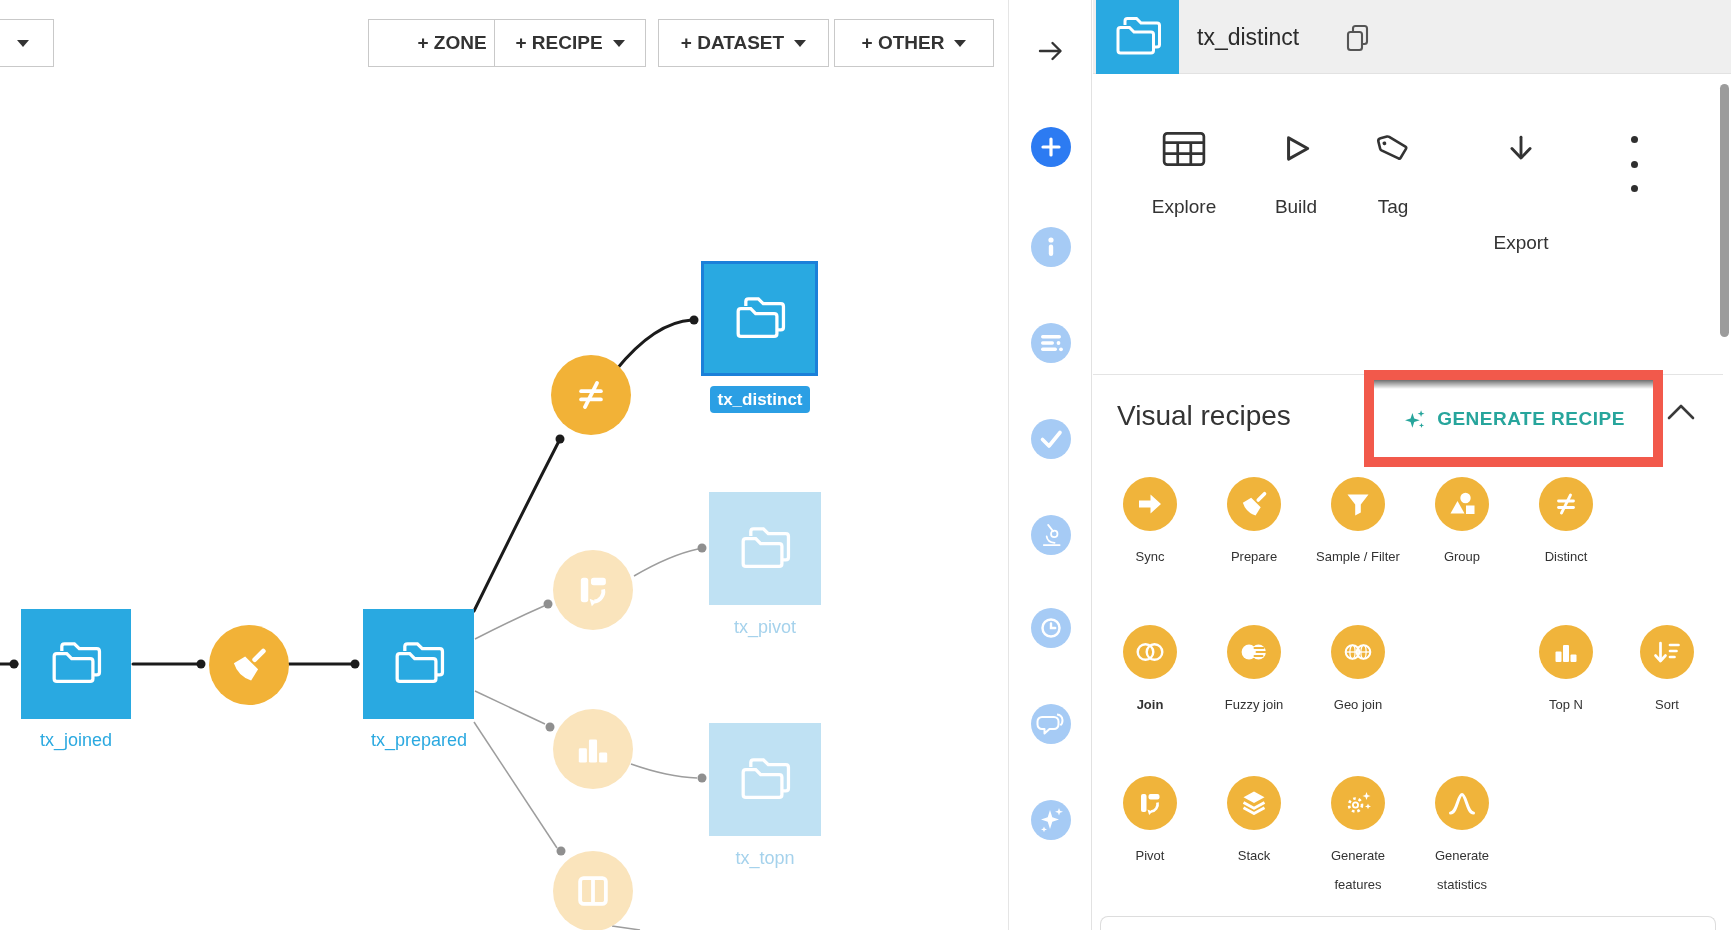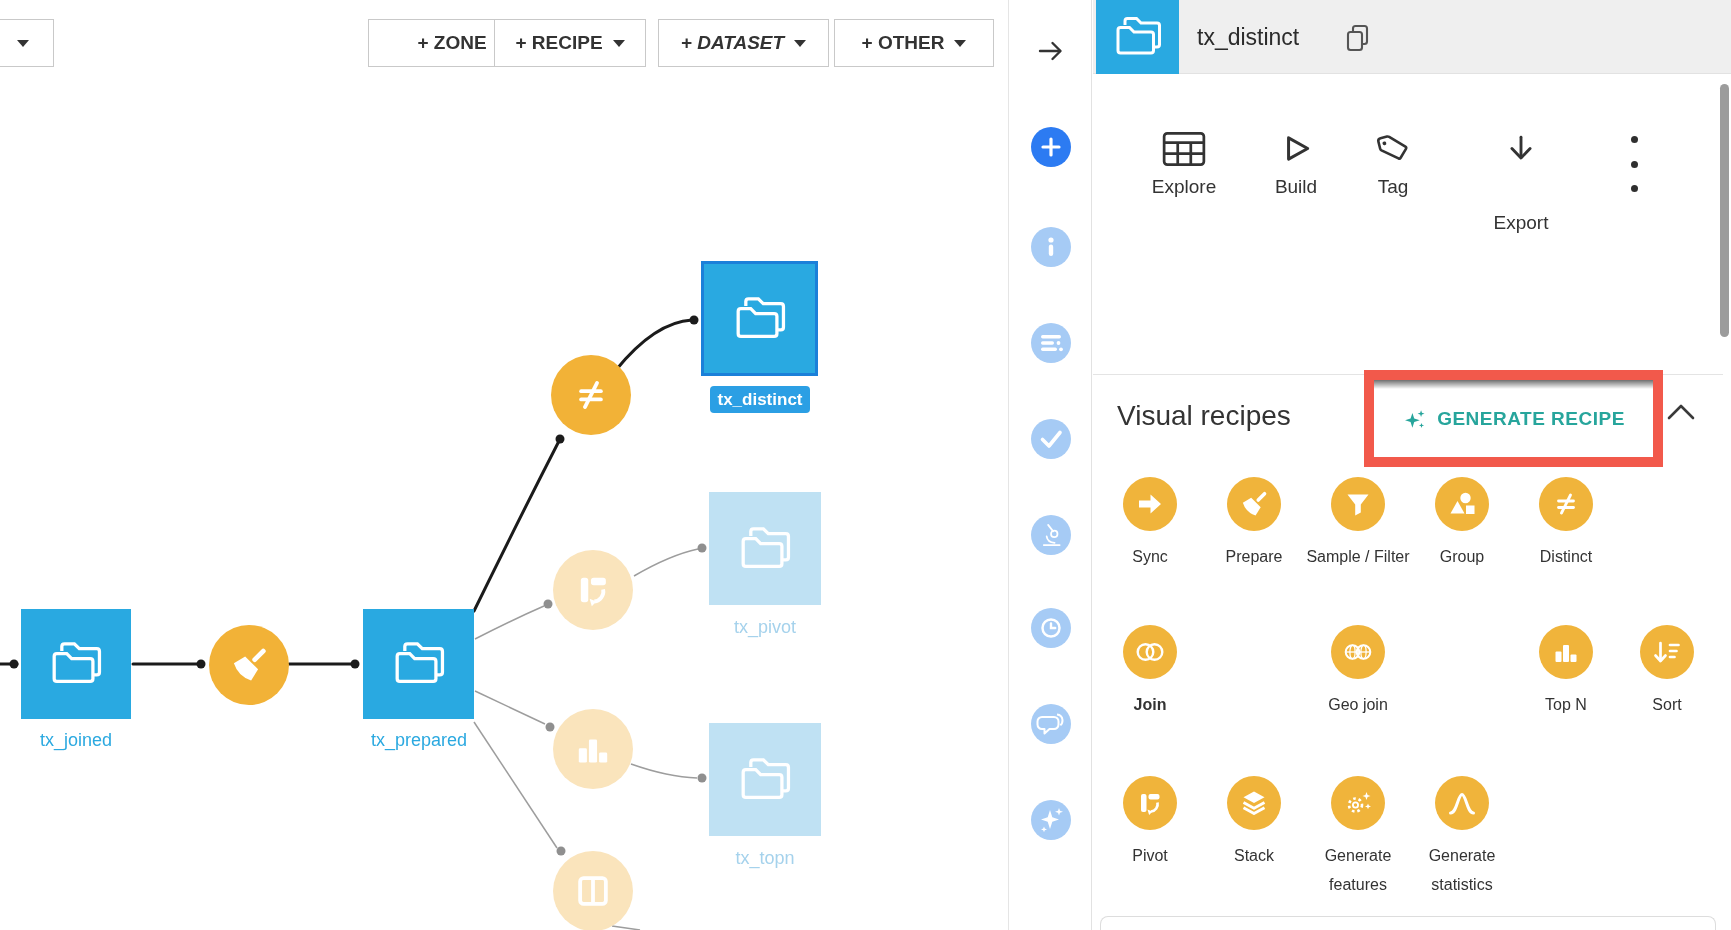--- a/index.html
+++ b/index.html
@@ -42,21 +42,21 @@
             border-bottom:1px solid #e2e2e2;box-sizing:border-box;}
   #p-foldersq{position:absolute;left:3px;top:0;width:83px;height:74px;background:#29A9E1;
               display:flex;align-items:center;justify-content:center;}
   #p-title{position:absolute;left:104px;top:0;height:74px;display:flex;align-items:center;
            font-size:23px;color:#2b2b2b;}
   #p-copy{position:absolute;left:250px;top:23px;width:30px;height:30px;cursor:pointer;}
 
   .action{position:absolute;top:124px;width:100px;display:flex;flex-direction:column;
           align-items:center;cursor:pointer;}
   .action .ic{height:50px;display:flex;align-items:center;justify-content:center;}
-  .action .lab{font-size:19px;color:#333;margin-top:2px;}
+  .action .lab{font-size:19px;color:#333;margin-top:22px;}
   #menu-dots{position:absolute;left:519px;top:136px;width:44px;height:56px;cursor:pointer;
              display:flex;flex-direction:column;align-items:center;justify-content:space-between;}
   #menu-dots i{width:7px;height:7px;border-radius:50%;background:#2f2f2f;}
 
   #lab-btn{position:absolute;left:36px;top:258px;width:559px;height:80px;background:#3E97FD;
            border-radius:2px;display:flex;align-items:center;justify-content:center;gap:14px;
            color:#fff;font-size:27px;font-weight:700;letter-spacing:1px;cursor:pointer;}
 
   #sec-divider{position:absolute;left:0;top:374px;width:630px;height:1px;background:#e4e4e4;}
   #vr-heading{position:absolute;left:24px;top:400px;font-size:28px;font-weight:500;color:#333;}
@@ -66,21 +66,21 @@
   #gen-btn{position:relative;width:100%;height:100%;display:flex;align-items:center;
            justify-content:center;gap:9px;cursor:pointer;
            color:#27A59C;font-size:19px;font-weight:700;letter-spacing:.5px;white-space:nowrap;}
   #gen-btn::before{content:"";position:absolute;left:0;top:0;right:0;height:9px;
            background:linear-gradient(#6f6f6f,rgba(110,110,110,0));}
   #vr-chevron{position:absolute;left:573px;top:402px;width:30px;height:20px;cursor:pointer;}
 
   .rcell{position:absolute;width:104px;display:flex;flex-direction:column;align-items:center;cursor:pointer;}
   .rcirc{width:54px;height:54px;border-radius:50%;background:#F0B43B;
          display:flex;align-items:center;justify-content:center;}
-  .rlabel{margin-top:11px;font-size:16px;color:#333;text-align:center;line-height:29px;}
+  .rlabel{margin-top:11px;font-size:13px;color:#333;text-align:center;line-height:29px;}
 
   #next-section{position:absolute;left:7px;top:916px;width:616px;height:14px;box-sizing:border-box;
                 border:1px solid #ddd;border-bottom:none;border-radius:8px 8px 0 0;background:#fff;}
   #scrollbar{position:absolute;left:1720px;top:84px;width:9px;height:253px;background:#9C9C9C;
              border-radius:4.5px;cursor:pointer;}
   svg{display:block;}
 </style>
 </head>
 <body>
 
@@ -207,21 +207,21 @@
     <div class="tbtn" id="mini-dd">
         <span class="caret"></span>
       </div>
     <div class="tbtn" style="left:368px;width:132px;padding-left:36px;">
       <span>+ ZONE</span>
     </div>
     <div class="tbtn" style="left:494px;width:152px;">
       <span>+ RECIPE</span>
       <span class="caret"></span>
     </div>
-    <div class="tbtn" style="left:658px;width:171px;font-style:italic;">
+    <div class="tbtn" style="left:658px;width:171px;">
       <span>+ DATASET</span>
       <span class="caret"></span>
     </div>
     <div class="tbtn" style="left:834px;width:160px;">
       <span>+ OTHER</span>
       <span class="caret"></span>
     </div>
   </div>
 
   <div id="iconbar">
@@ -445,20 +445,34 @@
       <div class="rcirc">
         <svg width="34" height="34" viewBox="0 0 34 34">
             <g stroke="#fff" stroke-width="2.4" fill="none">
               <circle cx="12.5" cy="17" r="7.8"></circle>
               <circle cx="21.5" cy="17" r="7.8"></circle>
             </g>
           </svg>
       </div>
       <div class="rlabel">Join</div>
     </div>
+    <div class="rcell" style="left:109px;top:625px;">
+      <div class="rcirc">
+        <svg width="34" height="34" viewBox="0 0 34 34">
+            <circle cx="12" cy="17" r="7.4" fill="#fff"></circle>
+            <circle cx="21.5" cy="17" r="7.4" fill="#fff"></circle>
+            <g stroke="#F0B43B" stroke-width="2" stroke-linecap="round">
+              <path d="M17.5,13 h9"></path>
+              <path d="M19.5,17 h9"></path>
+              <path d="M17.5,21 h8"></path>
+            </g>
+          </svg>
+      </div>
+      <div class="rlabel">Fuzzy join</div>
+    </div>
     <div class="rcell" style="left:213px;top:625px;">
       <div class="rcirc">
         <svg width="34" height="34" viewBox="0 0 34 34">
             <g stroke="#fff" fill="none">
               <circle cx="11.5" cy="17" r="6.8" stroke-width="2"></circle>
               <ellipse cx="11.5" cy="17" rx="2.6" ry="6.8" stroke-width="1.3"></ellipse>
               <circle cx="22.5" cy="17" r="6.8" stroke-width="2"></circle>
               <ellipse cx="22.5" cy="17" rx="2.6" ry="6.8" stroke-width="1.3"></ellipse>
               <path d="M4.7,17 h24.6" stroke-width="1.3"></path>
             </g>

